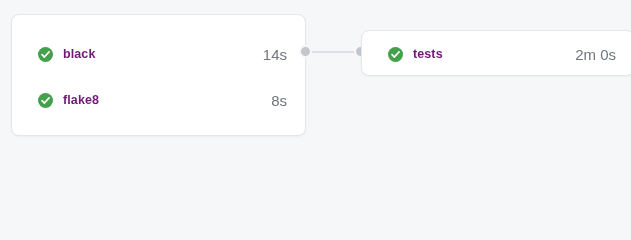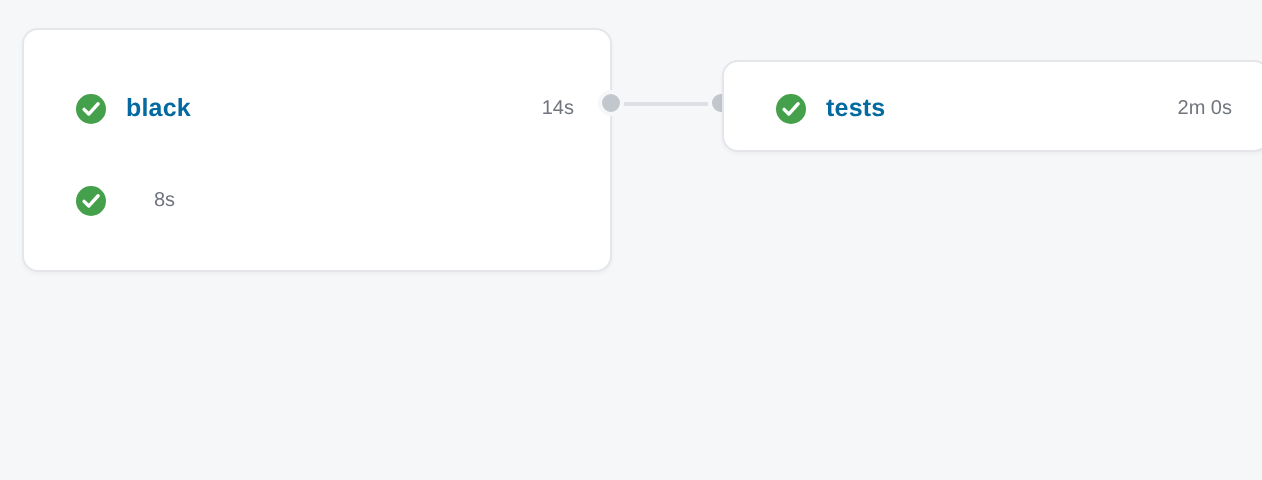--- a/index.html
+++ b/index.html
@@ -65,31 +65,31 @@
     border-radius: 50%;
     display: block;
   }
   .status-icon svg { display: block; }
 
   .job-name {
     flex: 1 1 auto;
     margin-left: 10px;
     font-size: 12.5px;
     font-weight: bold;
-    color: #0369a1;
+    color: #701a75;
     letter-spacing: 0.1px;
     white-space: nowrap;
     overflow: hidden;
     text-overflow: ellipsis;
   }
 
   .job-duration {
     flex: 0 0 auto;
-    margin-left: 24px;
-    font-size: 10px;
+    margin-left: 10px;
+    font-size: 15px;
     color: #71757e;
     white-space: nowrap;
   }
 
   
   .port {
     position: absolute;
     width: 9px;
     height: 9px;
     border-radius: 50%;
@@ -132,20 +132,21 @@
       <span class="job-duration">14s</span>
     </div>
 
     <div class="job-row row-1">
       <span class="status-icon">
         <svg width="15" height="15" viewBox="0 0 16 16" aria-hidden="true">
           <circle cx="8" cy="8" r="8" fill="#44a04a"></circle>
           <path d="M4.3 8.2 L6.8 10.7 L11.8 5.2" fill="none" stroke="#ffffff" stroke-width="1.8" stroke-linecap="round" stroke-linejoin="round"></path>
         </svg>
       </span>
+      <span class="job-name">flake8</span>
       <span class="job-duration">8s</span>
     </div>
 
   </div>
 
   <div class="edge-line"></div>
   <div class="port" id="port-out-lint"></div>
   <div class="port" id="port-in-tests"></div>
 
   <div class="stage-card" id="card-tests">

